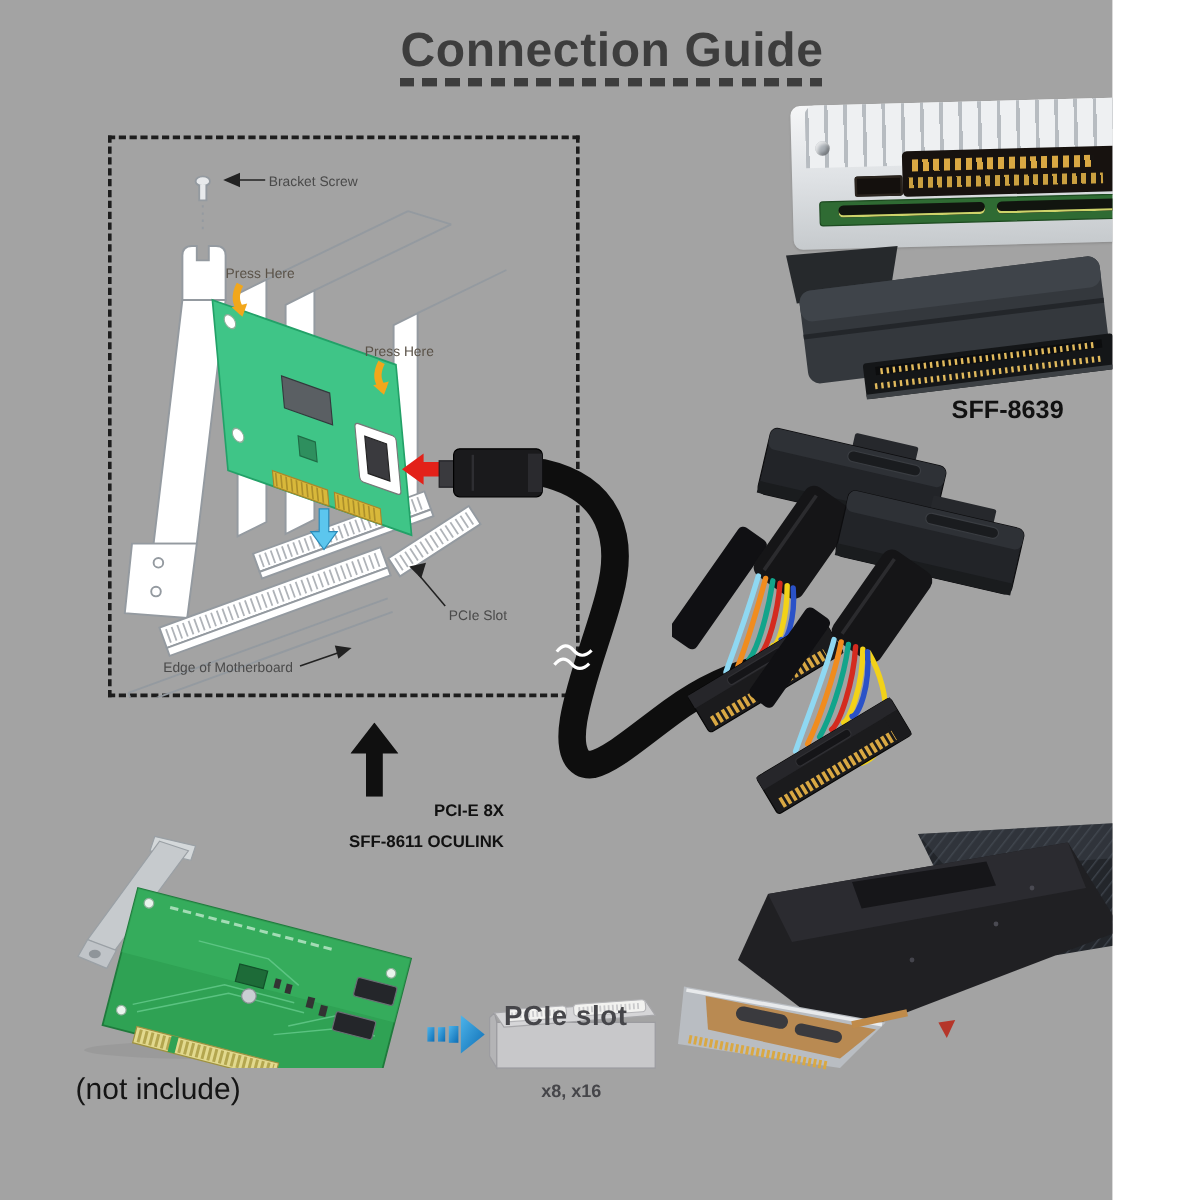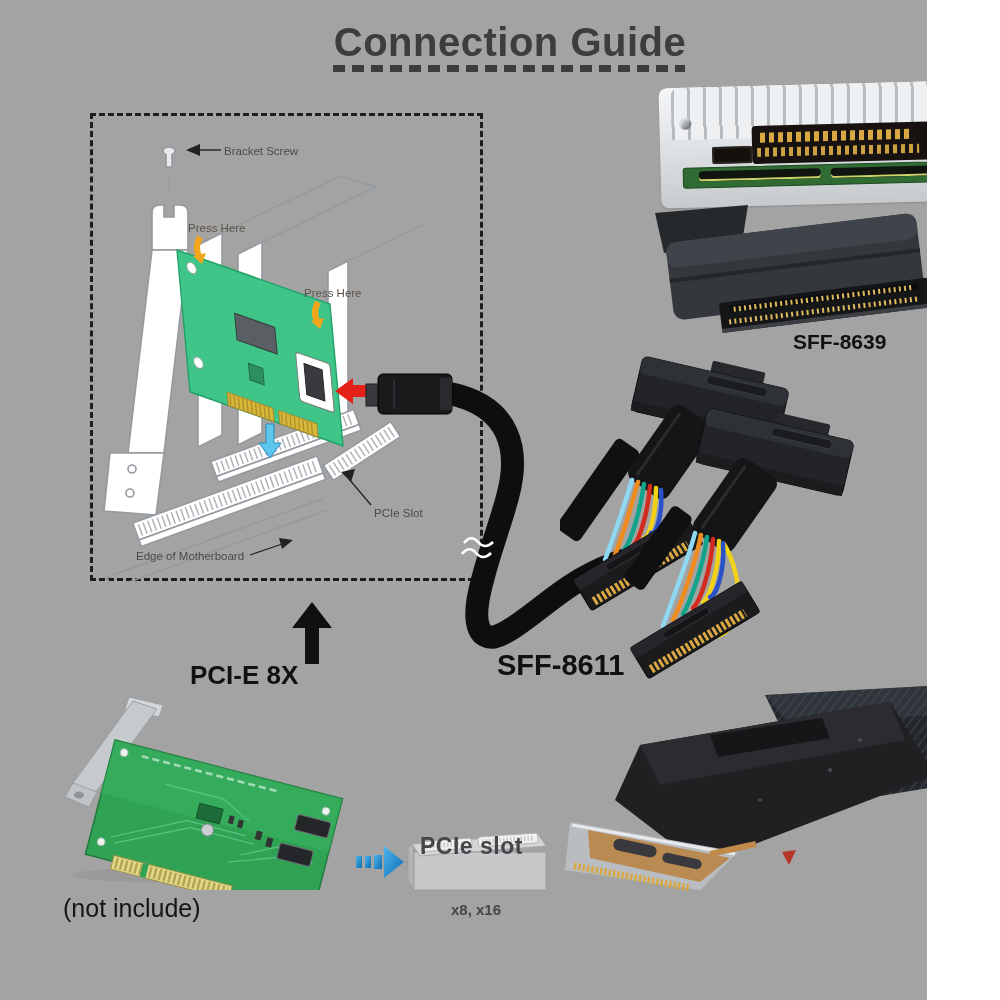--- a/index.html
+++ b/index.html
@@ -9,21 +9,21 @@
   .lbl{color:#111;font-weight:bold;white-space:nowrap;}
   svg text{font-family:"Liberation Sans",sans-serif;}
   #title{left:300px;top:20px;width:420px;text-align:center;font-size:40px;font-weight:bold;
          color:#3d3d3d;letter-spacing:.5px;}
   #title-underline{left:333px;top:65px;width:352px;height:7px;
       background:repeating-linear-gradient(90deg,#3d3d3d 0 12px,transparent 12px 19px);}
   #dashed-box{left:90px;top:113px;width:393px;height:468px;border:3px dashed #1d1d1d;box-sizing:border-box;}
   #oculink-port-label{left:343px;top:313px;width:124px;text-align:center;font-size:21px;line-height:26px;}
   #sff8639-label{left:793px;top:330px;font-size:21px;}
   #sff8611-label{left:497px;top:649px;font-size:29px;}
-  #adapter-callout{left:190px;top:662px;width:230px;text-align:left;font-size:26px;line-height:26px;}
+  #adapter-callout{left:190px;top:662px;width:230px;text-align:right;font-size:14px;line-height:26px;}
   #not-include{left:63px;top:894px;font-size:25px;font-weight:400;color:#151515;}
   #slotbox-text1{left:420px;top:833px;font-size:23px;color:#46464a;letter-spacing:.5px;}
   #slotbox-text2{left:451px;top:859px;font-size:15px;color:#46464a;margin-top:42px;}
   
   #ssd{left:660px;top:84px;width:340px;height:120px;transform:rotate(-1.5deg);}
   #ssd .body{position:absolute;inset:0;border-radius:8px;
      background:linear-gradient(180deg,#f5f6f7,#dfe2e5 50%,#c6cacd);box-shadow:0 1px 2px rgba(0,0,0,.15);}
   #ssd .fins{position:absolute;left:12px;top:0;width:314px;height:52px;border-radius:8px 8px 0 0;
      background:repeating-linear-gradient(90deg,#b7bcc1 0 3px,#eef0f2 3px 16px);}
   #ssd .conn{position:absolute;left:92px;top:40px;width:182px;height:38px;background:#17120f;border-radius:4px;}
@@ -357,21 +357,21 @@
       <rect x="22" y="12" width="50" height="10" rx="3" fill="#f2f2f0" stroke="#b5b5b8"></rect>
       <line x1="26" y1="17" x2="68" y2="17" stroke="#c9c9cb" stroke-width="5" stroke-dasharray="1.5 2"></line>
     </g>
     <g transform="rotate(-4 108 12)">
       <rect x="78" y="7" width="60" height="10" rx="3" fill="#f2f2f0" stroke="#b5b5b8"></rect>
       <line x1="82" y1="12" x2="134" y2="12" stroke="#c9c9cb" stroke-width="5" stroke-dasharray="1.5 2"></line>
     </g>
   </svg>
 
   <div id="sff8639-label" class="abs lbl">SFF-8639</div>
-  <div id="sff8611-label" class="abs lbl">SFF-8611</div>
   <div id="adapter-callout" class="abs lbl">
     <div>PCI-E 8X</div>
+    <div>SFF-8611 OCULINK</div>
   </div>
   <div id="not-include" class="abs">(not include)</div>
   <div id="slotbox-text1" class="abs lbl">PCIe slot</div>
   <div id="slotbox-text2" class="abs lbl">x8, x16</div>
 
 </div>
 
 </body></html>

